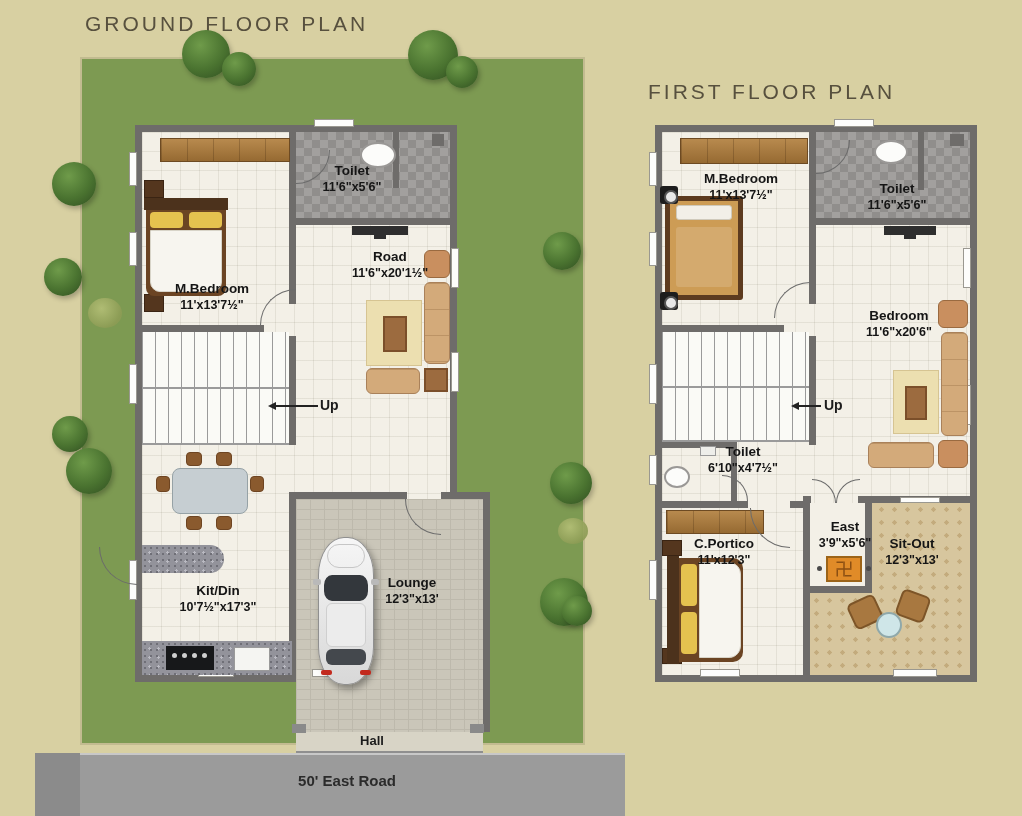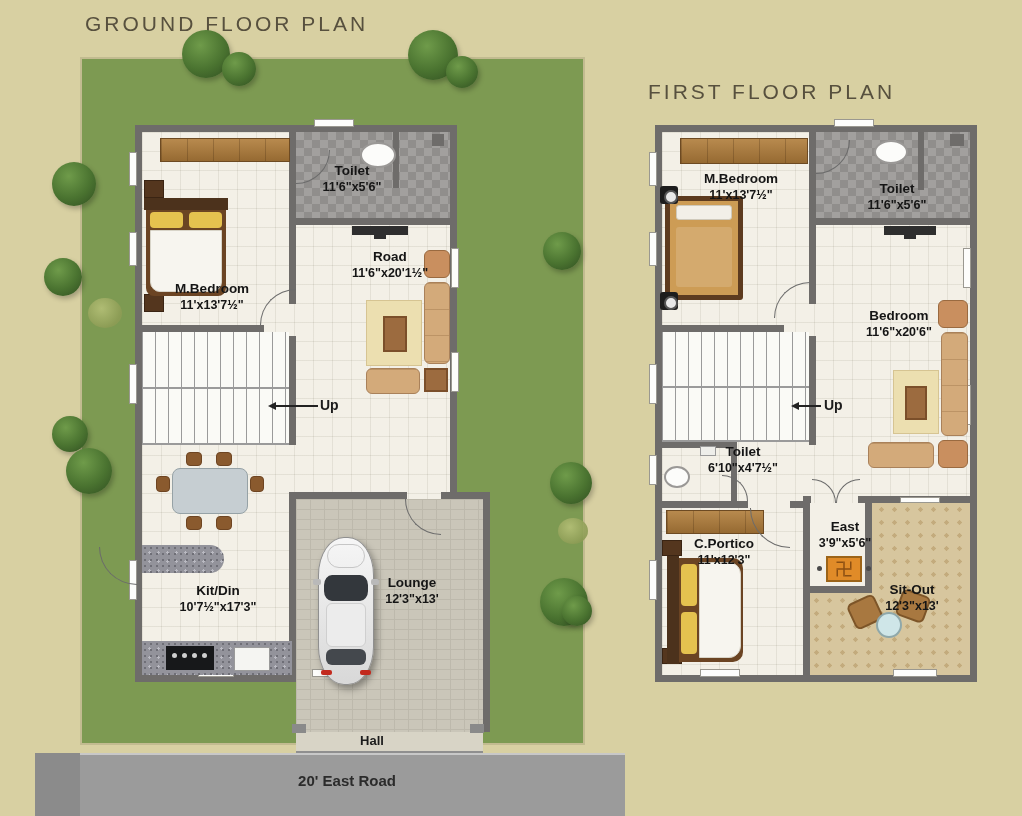--- a/index.html
+++ b/index.html
@@ -241,21 +241,21 @@
   </div>
   <div class="rlabel" style="left:412px; top:575px;">
     <span class="nm">Lounge</span>
     <span class="dm">12'3"x13'</span>
   </div>
   <div class="slabel" style="left:372px; top:733px; transform:translateX(-50%); font-size:13px;">Hall</div>
 
   <div class="road">
     <div class="road-block"></div>
   </div>
-  <div class="slabel" style="left:347px; top:772px; transform:translateX(-50%); font-size:15px; color:#2b2b2b;">20' East Road</div>
+  <div class="slabel" style="left:347px; top:772px; transform:translateX(-50%); font-size:15px; color:#2b2b2b;">50' East Road</div>
 
   <div class="house" style="left:655px; top:125px;"></div>
 
   <div class="checker" style="left:816px; top:132px; width:154px; height:86px;"></div>
   <div class="stairs" style="left:662px; top:332px; width:147px; height:110px;"></div>
   <div class="stair-mid" style="left:662px; top:386px; width:147px;"></div>
   <div class="sitout-paver" style="left:810px; top:503px; width:160px; height:172px;"></div>
   <div class="whitefloor" style="left:810px; top:503px; width:55px; height:83px;"></div>
 
   <div class="wall" style="left:809px; top:132px; width:7px; height:172px;"></div>
@@ -365,18 +365,18 @@
     <span class="dm">6'10"x4'7½"</span>
   </div>
   <div class="rlabel" style="left:724px; top:536px;">
     <span class="nm">C.Portico</span>
     <span class="dm">11'x12'3"</span>
   </div>
   <div class="rlabel" style="left:845px; top:519px;">
     <span class="nm">East</span>
     <span class="dm">3'9"x5'6"</span>
   </div>
-  <div class="rlabel" style="left:912px; top:582px;">
+  <div class="rlabel" style="left:912px; top:536px;">
     <span class="nm">Sit-Out</span>
     <span class="dm">12'3"x13'</span>
   </div>
 
 </div>
 
 </body></html>

